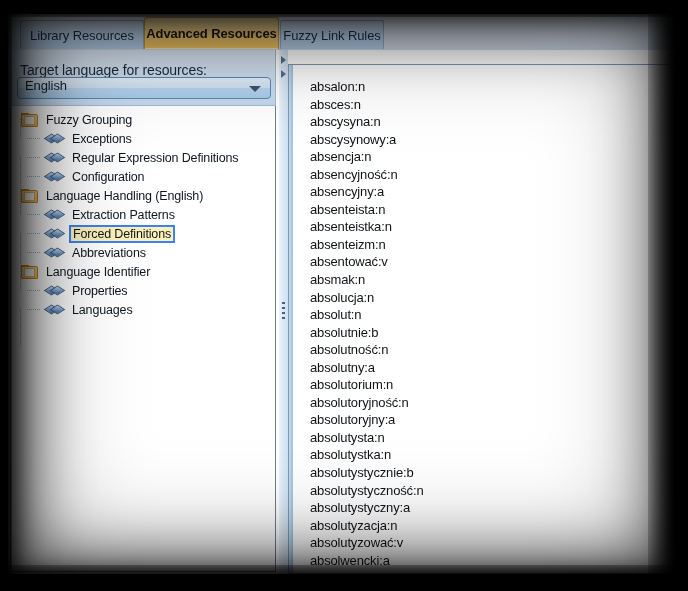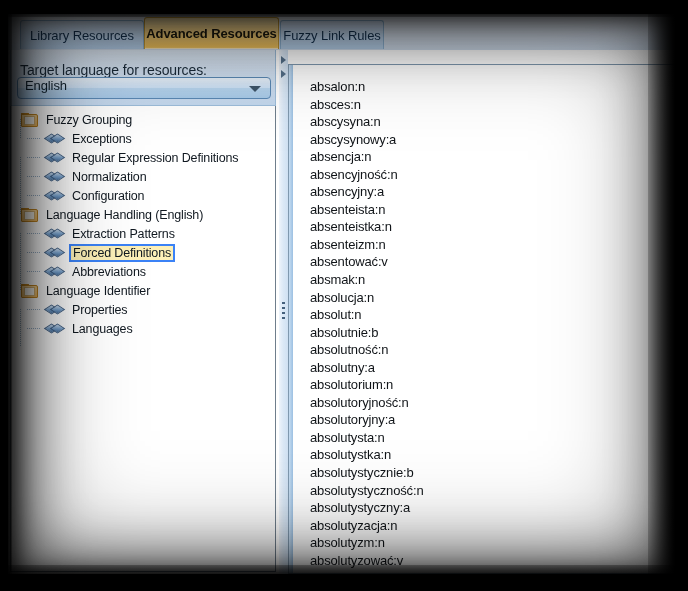--- a/index.html
+++ b/index.html
@@ -363,28 +363,20 @@
                 </span>
                 <span class="lbl">Exceptions</span>
               </div>
               <div class="node depth1">
                 <span class="hline"></span>
                 <span class="leaf">
                   <span class="d1"></span>
                   <span class="d2"></span>
                 </span>
                 <span class="lbl">Regular Expression Definitions</span>
-              </div>
-              <div class="node depth1">
-                <span class="hline"></span>
-                <span class="leaf">
-                  <span class="d1"></span>
-                  <span class="d2"></span>
-                </span>
-                <span class="lbl">Normalization</span>
               </div>
               <div class="node depth1">
                 <span class="hline"></span>
                 <span class="leaf">
                   <span class="d1"></span>
                   <span class="d2"></span>
                 </span>
                 <span class="lbl">Configuration</span>
               </div>
               <div class="node depth0">
@@ -486,21 +478,20 @@
             <li>absolutny:a</li>
             <li>absolutorium:n</li>
             <li>absolutoryjność:n</li>
             <li>absolutoryjny:a</li>
             <li>absolutysta:n</li>
             <li>absolutystka:n</li>
             <li>absolutystycznie:b</li>
             <li>absolutystyczność:n</li>
             <li>absolutystyczny:a</li>
             <li>absolutyzacja:n</li>
-            <li>absolutyzm:n</li>
             <li>absolutyzować:v</li>
             <li>absolwencki:a</li>
           </ul>
       </div>
 
     </div>
   </div>
 
   <div id="vignette"></div>
   <div id="vig-top"></div>

